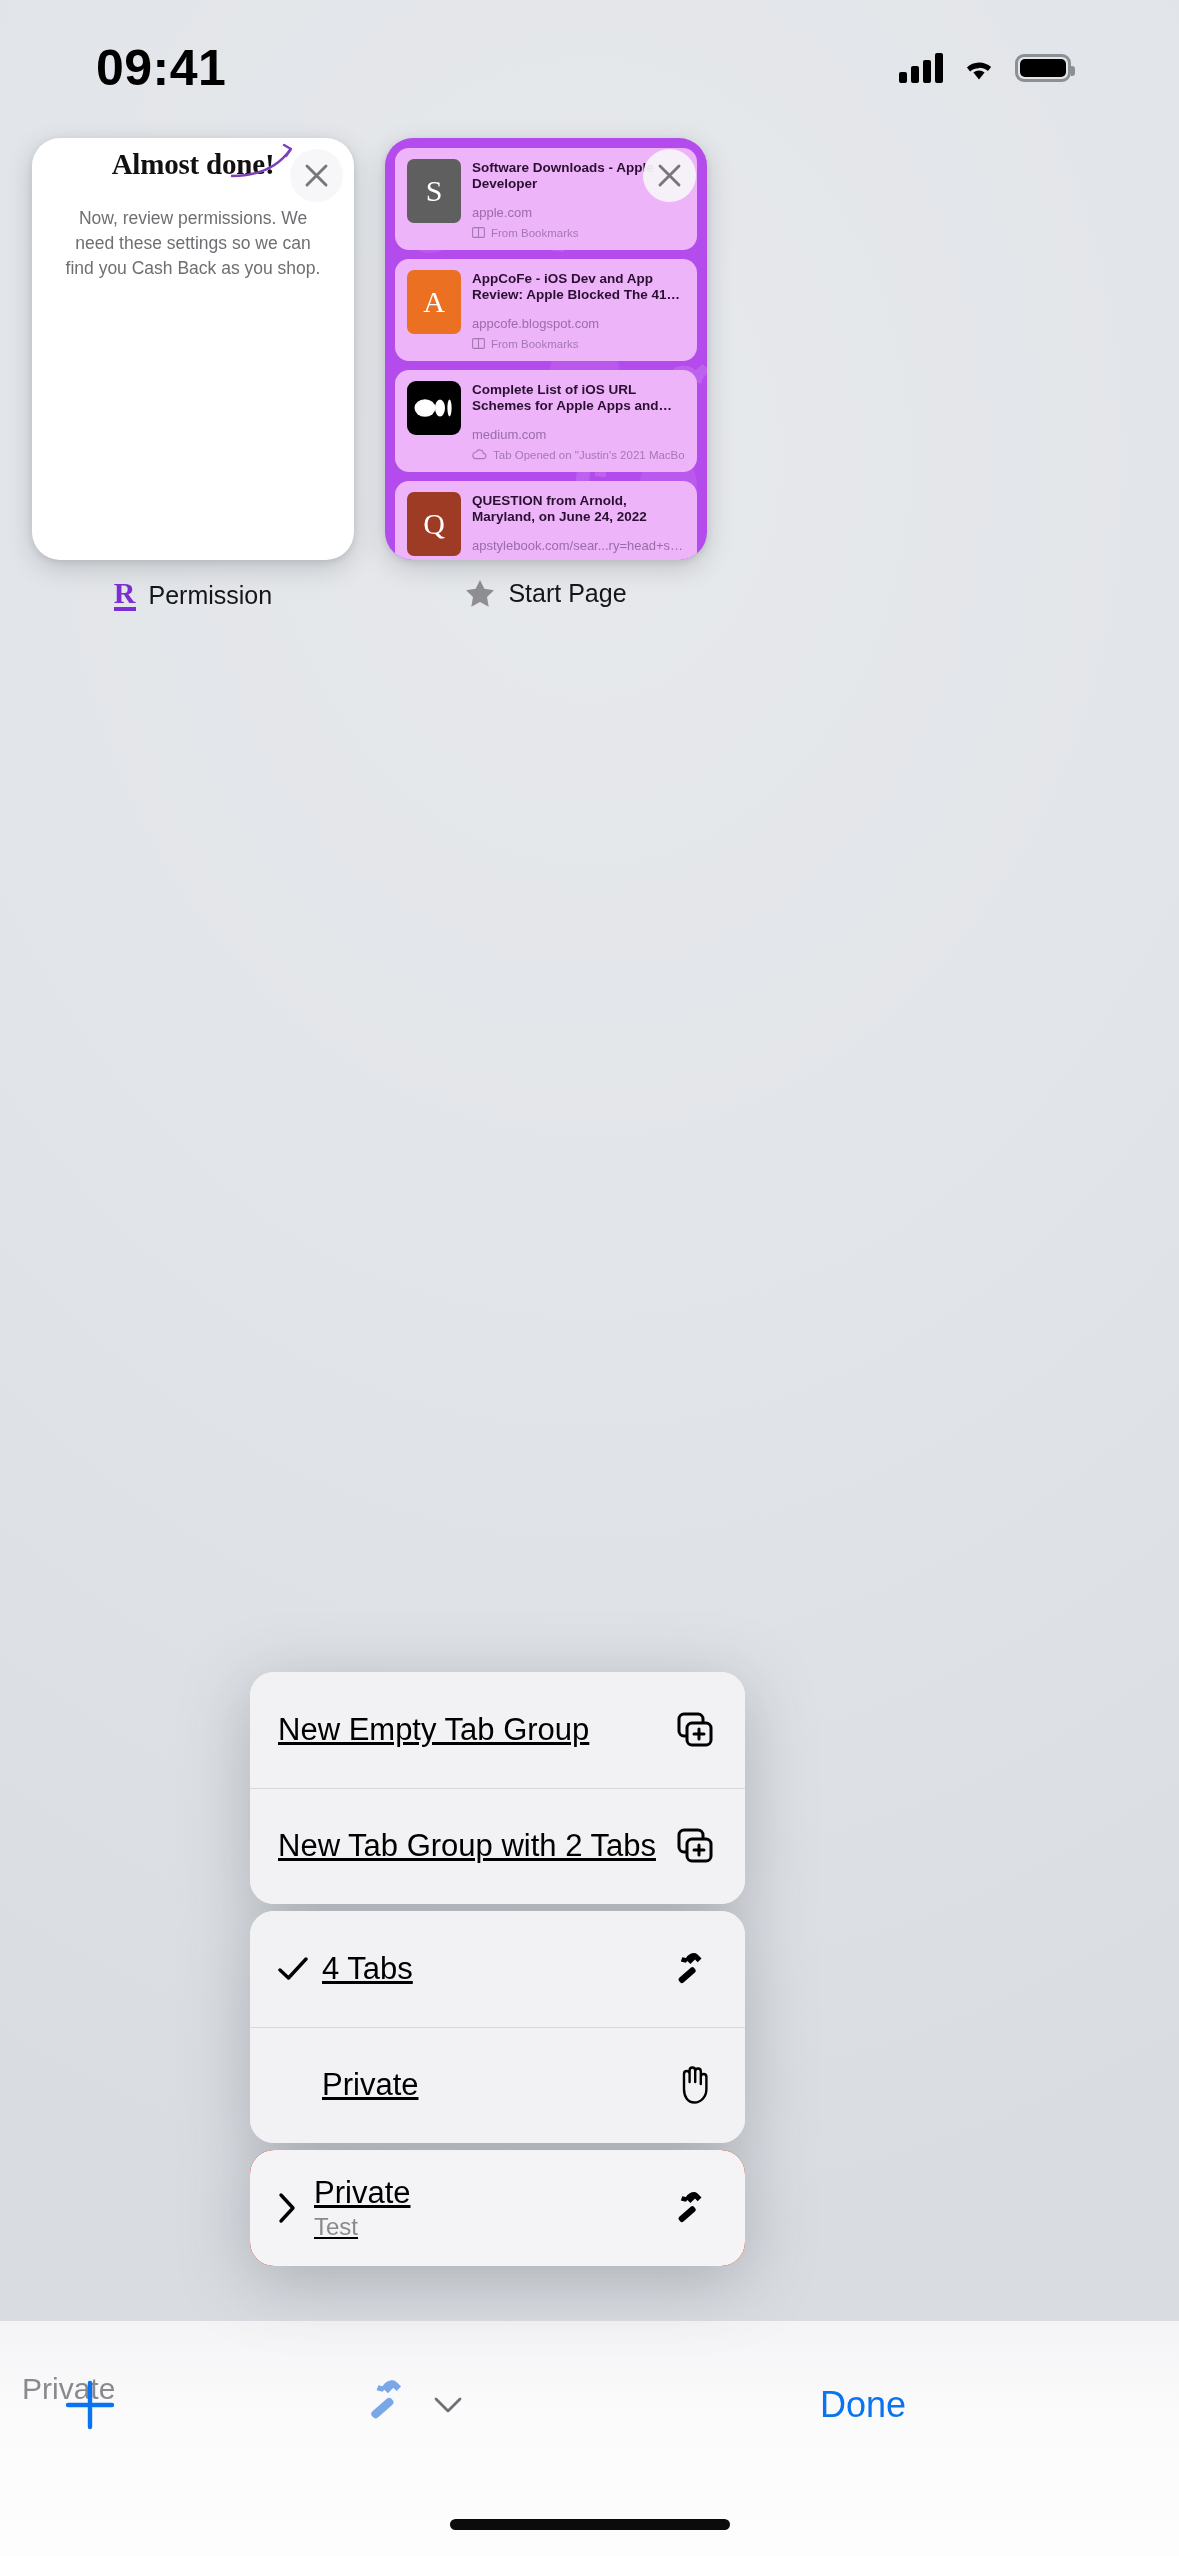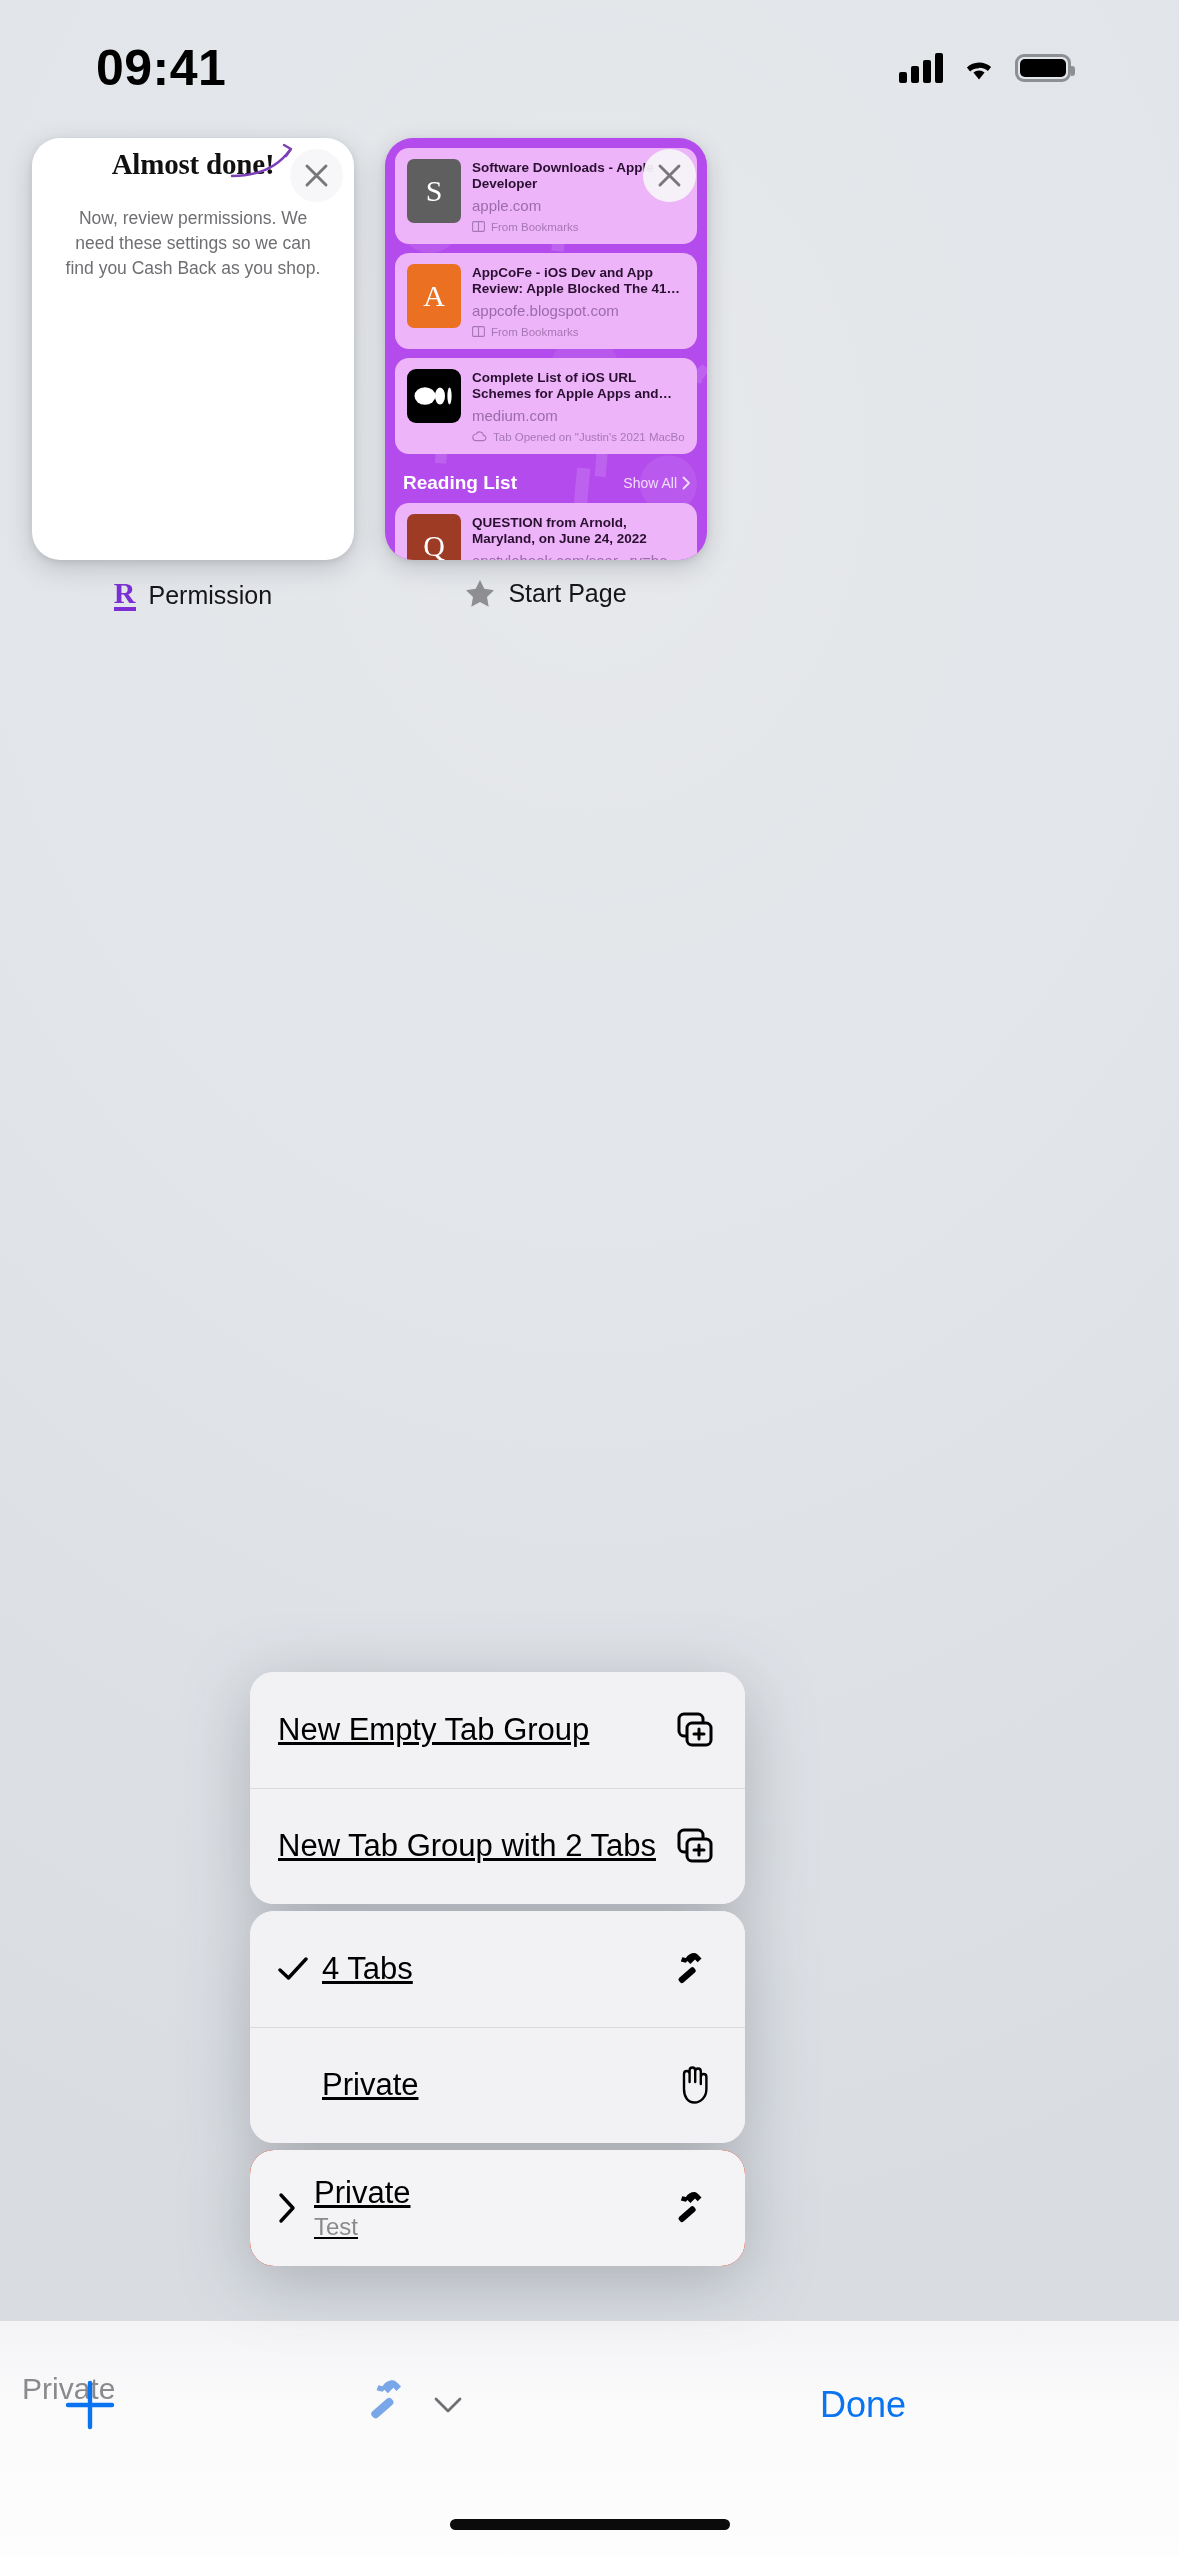--- a/index.html
+++ b/index.html
@@ -95,21 +95,21 @@
     font-family:"Liberation Serif", serif;
   }
   .fav.sq{ height:54px; border-radius:9px; }
   .sp-txt{ flex:1; min-width:0; padding-top:1px; }
   .sp-title{
     font-size:13.5px; font-weight:700; color:#2a1030; line-height:1.22;
     display:-webkit-box; -webkit-line-clamp:2; -webkit-box-orient:vertical;
     overflow:hidden;
   }
   .sp-url{
-    font-size:15px; color:#9b6ca8; margin-top:4px;
+    font-size:13px; color:#9b6ca8; margin-top:12px;
     white-space:nowrap; overflow:hidden; text-overflow:ellipsis;
   }
   .sp-meta{
     font-size:11.5px; color:#a678b3; margin-top:7px;
     display:flex; align-items:center; gap:6px;
     white-space:nowrap; overflow:hidden; text-overflow:ellipsis;
   }
   .sp-meta svg{ flex:none; }
 
   .rl-head{
@@ -312,29 +312,20 @@
             <div class="sp-url">medium.com</div>
             <div class="sp-meta">
               <svg width="15" height="11" viewBox="0 0 15 11">
                   <path d="M4 9.6h7.2a2.6 2.6 0 00.2-5.2A3.8 3.8 0 004.2 3 2.9 2.9 0 004 9.6z" fill="none" stroke="#a678b3" stroke-width="1.1"></path>
                 </svg>
               <span>Tab Opened on "Justin's 2021 MacBook Pr...</span>
             </div>
           </div>
         </div>
 
-        <div class="rl-head">
-          <div class="rl-title">Reading List</div>
-          <div class="rl-showall">
-            <span>Show All</span>
-            <svg width="9" height="14" viewBox="0 0 9 14">
-                <path d="M1.5 1.5L7 7l-5.5 5.5" fill="none" stroke="#f3ddfb" stroke-width="1.8" stroke-linecap="round" stroke-linejoin="round"></path>
-              </svg>
-          </div>
-        </div>
 
         <div class="sp-row">
           <div class="fav" style="background:#9d3b24">Q</div>
           <div class="sp-txt">
             <div class="sp-title">QUESTION from Arnold, Maryland, on June 24, 2022</div>
             <div class="sp-url">apstylebook.com/sear...ry=head+start&amp;button=</div>
           </div>
         </div>
 
       </div>

